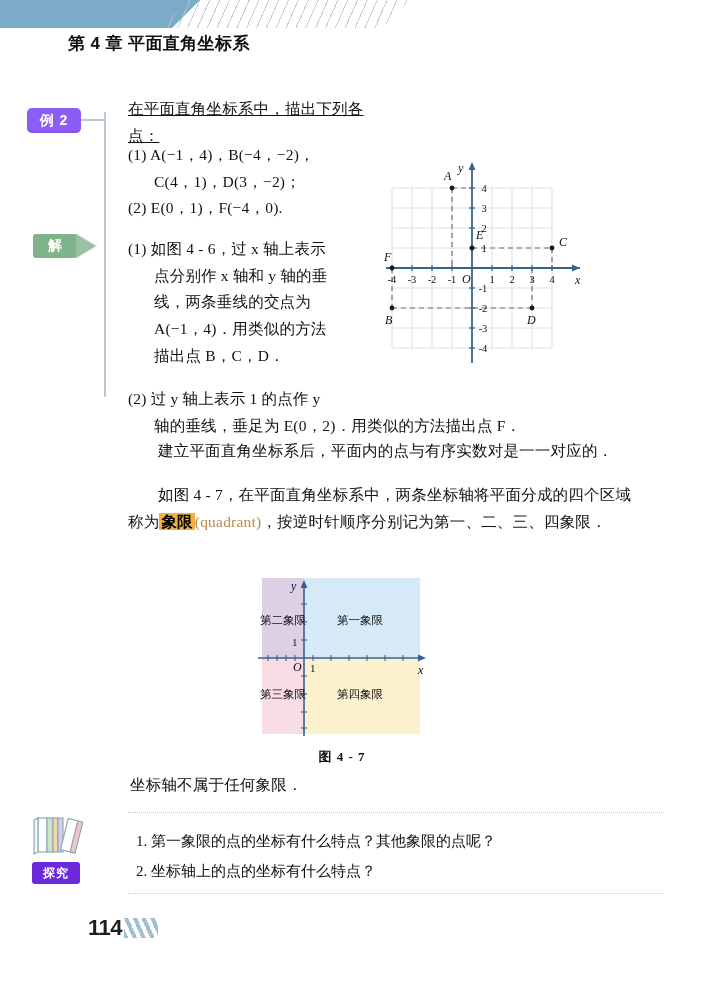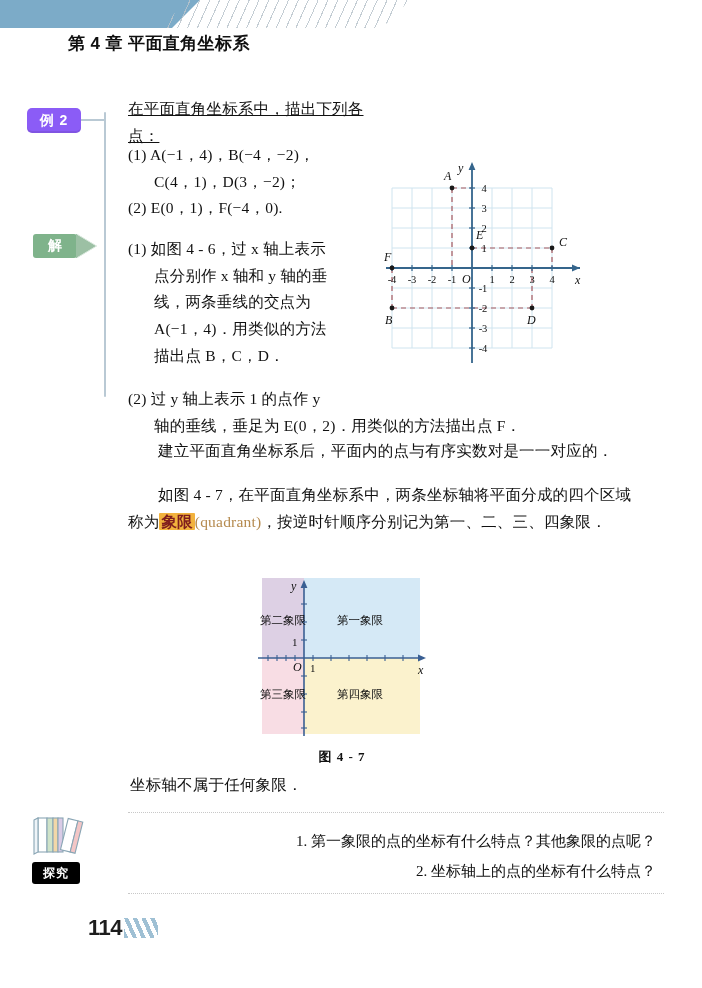--- a/index.html
+++ b/index.html
@@ -82,21 +82,21 @@
   .t-sol1{left:128px;top:236px;width:200px;}
   .t-sol2{left:128px;top:386px;width:420px;}
   .t-para1{left:128px;top:438px;width:510px;}
   .t-para2{left:128px;top:482px;width:516px;}
   .t-axisnote{left:130px;top:772px;width:420px;}
 
   .indent{display:block;text-indent:0;padding-left:26px;}
   .noind{display:block;}
 
   .hl{
-    background:#f2b23d;color:#7f1d1d;padding:0 2px;border-radius:1px;
+    background:#f2b23d;color:#000000;padding:0 2px;border-radius:1px;
     font-weight:bold;
     text-align:right;
   }
   .en-term{color:#b58a4e;font-family:"Liberation Serif","DejaVu Serif",serif;}
 
   
   .fig46{position:absolute;left:372px;top:128px;width:240px;height:245px;}
   .fig46 svg{display:block;}
   .cap{
     position:absolute;text-align:center;
@@ -113,29 +113,29 @@
   
   .dotline{
     position:absolute;left:128px;width:536px;height:1px;
     border-top:1.5px dotted #c8c8c8;
   }
   .dot1{top:812px;}
   .dot2{top:893px;}
   .badge-explore{
     position:absolute;left:32px;top:862px;
     width:48px;height:22px;border-radius:3px;
-    background:#000000;
+    background:#6d28d9;
     display:flex;align-items:center;justify-content:center;
     color:#ffffff;font-family:"Liberation Sans","DejaVu Sans",sans-serif;
     font-weight:bold;font-size:12px;letter-spacing:1px;
   }
   .books-icon{position:absolute;left:28px;top:812px;width:58px;height:46px;}
   .q-list{
     position:absolute;left:136px;top:826px;width:520px;
-    font-size:15px;line-height:2.0;color:#111;text-align:right;
+    font-size:15px;line-height:2.0;color:#111;
   }
 
   
   .pageno{
     position:absolute;left:88px;top:915px;
     font-family:"Liberation Sans","DejaVu Sans",sans-serif;
     font-weight:bold;font-size:22px;color:#1d1d1d;letter-spacing:-.5px;
   }
   .pageno-slashes{
     position:absolute;left:124px;top:918px;width:34px;height:20px;

